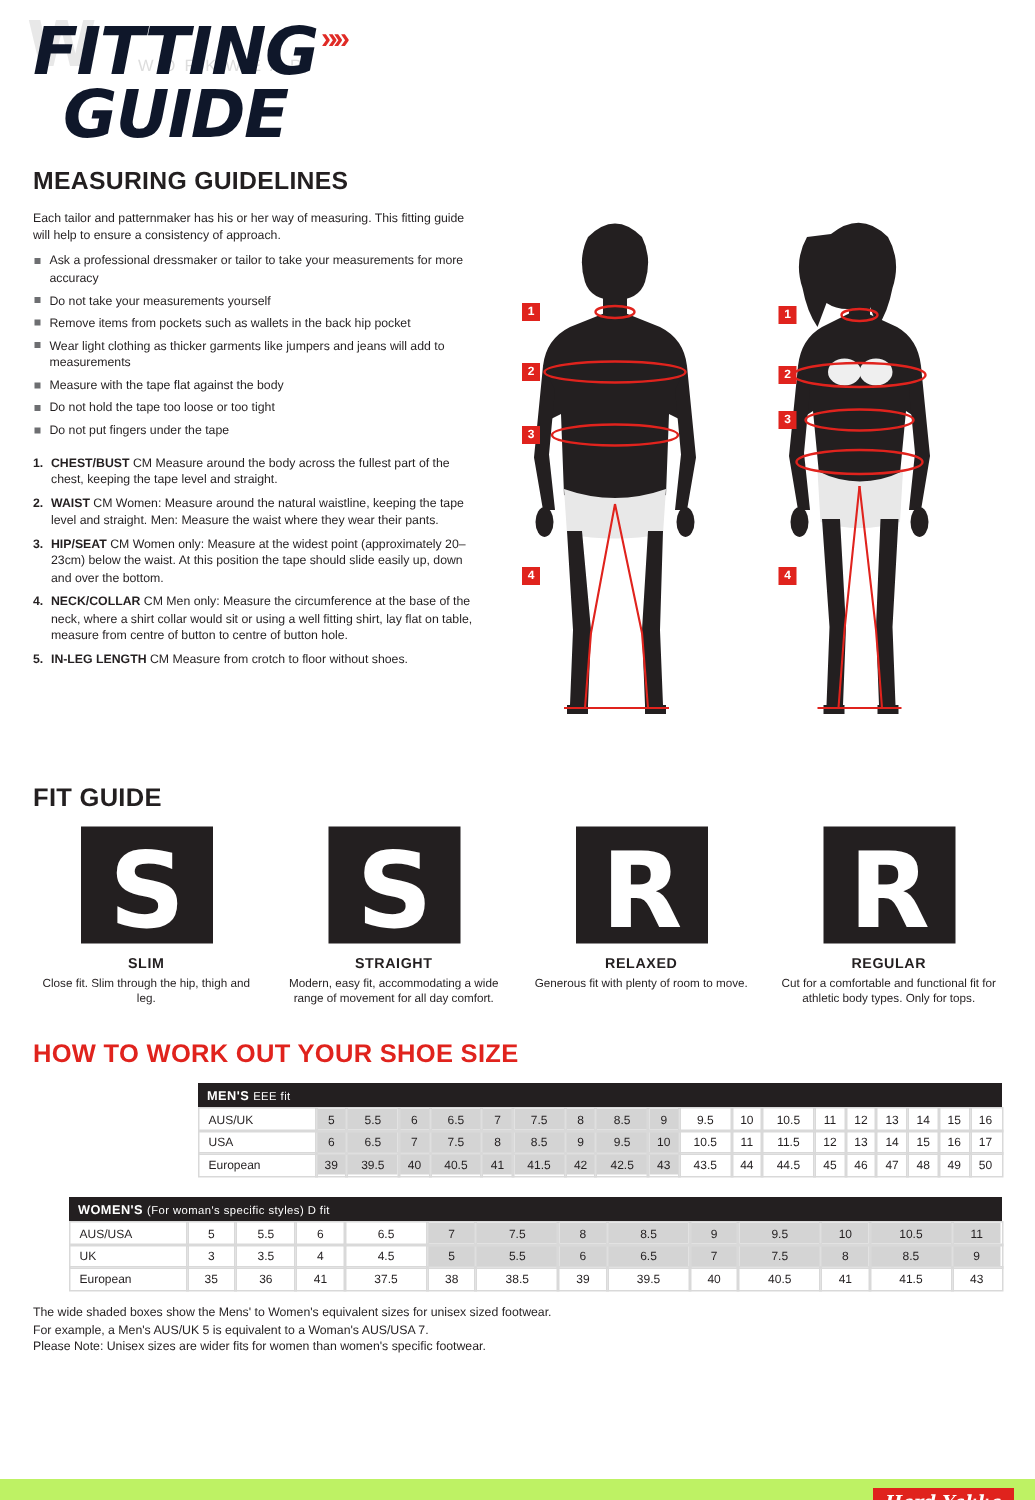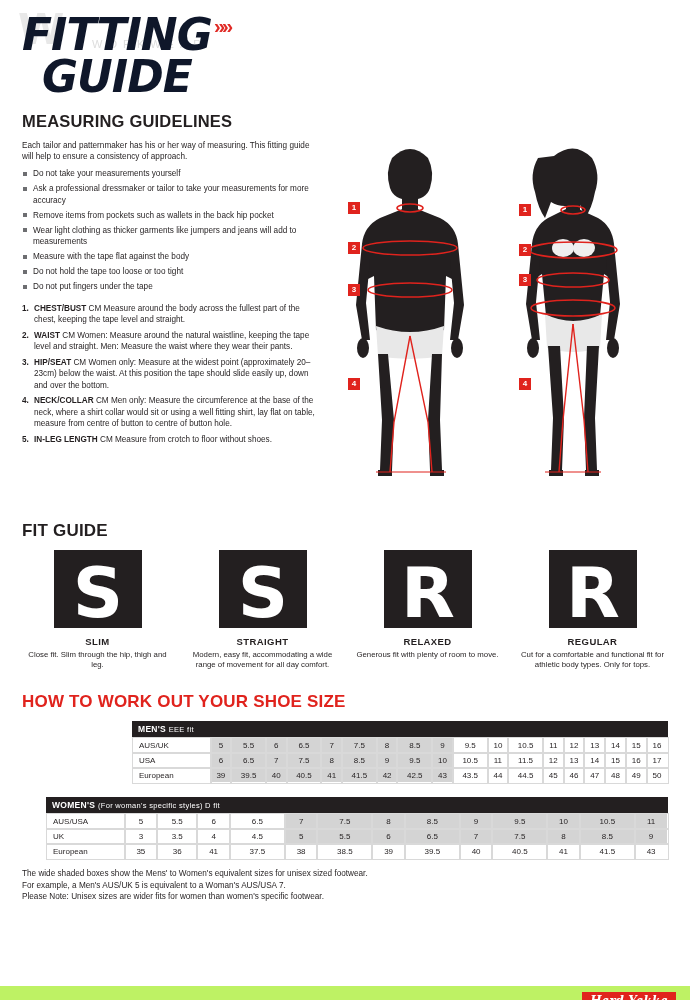--- a/index.html
+++ b/index.html
@@ -229,22 +229,22 @@
 
 <div class="content">
 
   <div class="h2">MEASURING GUIDELINES</div>
 
   <div class="mg-wrap">
     <div class="mg-left">
       <div class="mg-intro">Each tailor and patternmaker has his or her way of measuring. This fitting guide will help to ensure a consistency of approach.</div>
 
       <ul class="bullets">
+        <li>Ask a professional dressmaker or tailor to take your measurements for more accuracy</li>
         <li>Do not take your measurements yourself</li>
-        <li>Ask a professional dressmaker or tailor to take your measurements for more accuracy</li>
         <li>Remove items from pockets such as wallets in the back hip pocket</li>
         <li>Wear light clothing as thicker garments like jumpers and jeans will add to measurements</li>
         <li>Measure with the tape flat against the body</li>
         <li>Do not hold the tape too loose or too tight</li>
         <li>Do not put fingers under the tape</li>
       </ul>
 
       <ol class="numlist">
         <li><span class="trm">CHEST/BUST</span> <span>CM Measure around the body across the fullest part of the chest, keeping the tape level and straight.</span></li>
         <li><span class="trm">WAIST</span> <span>CM Women: Measure around the natural waistline, keeping the tape level and straight. Men: Measure the waist where they wear their pants.</span></li>

